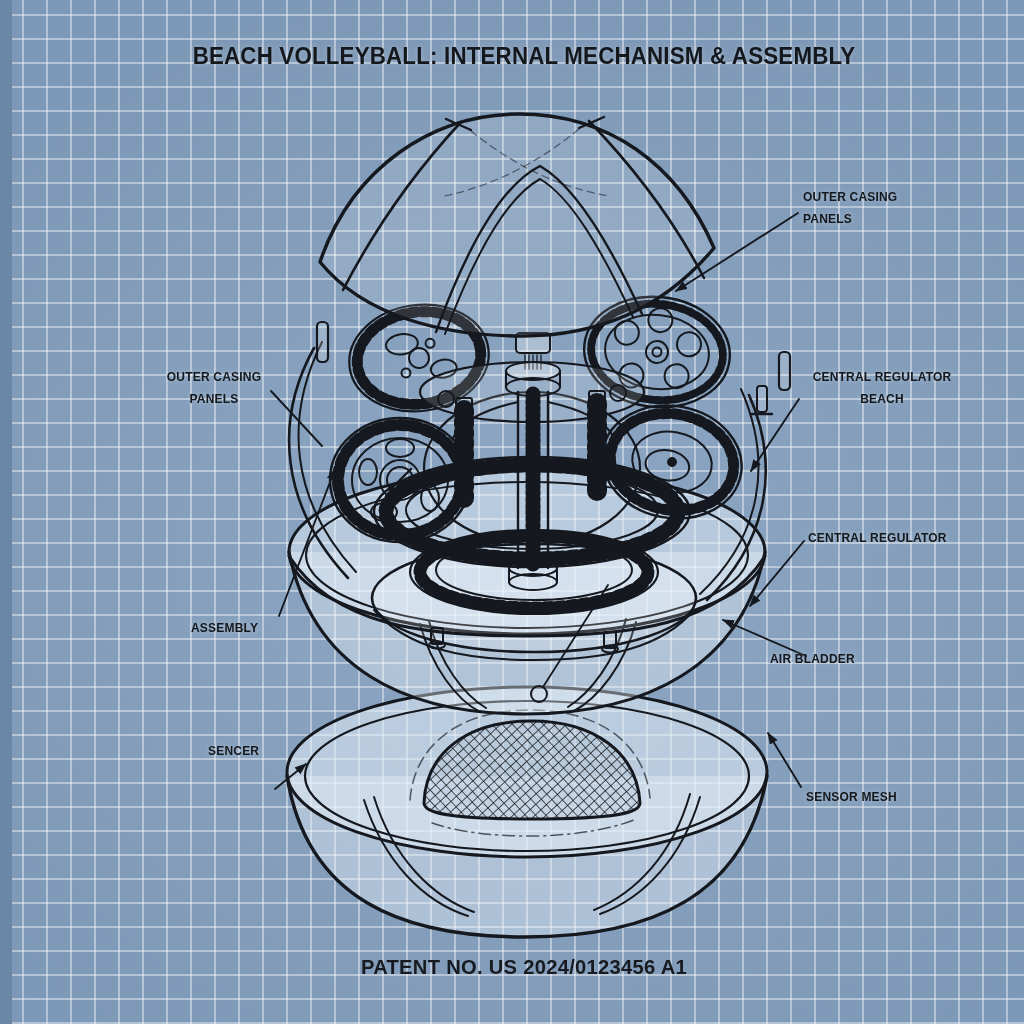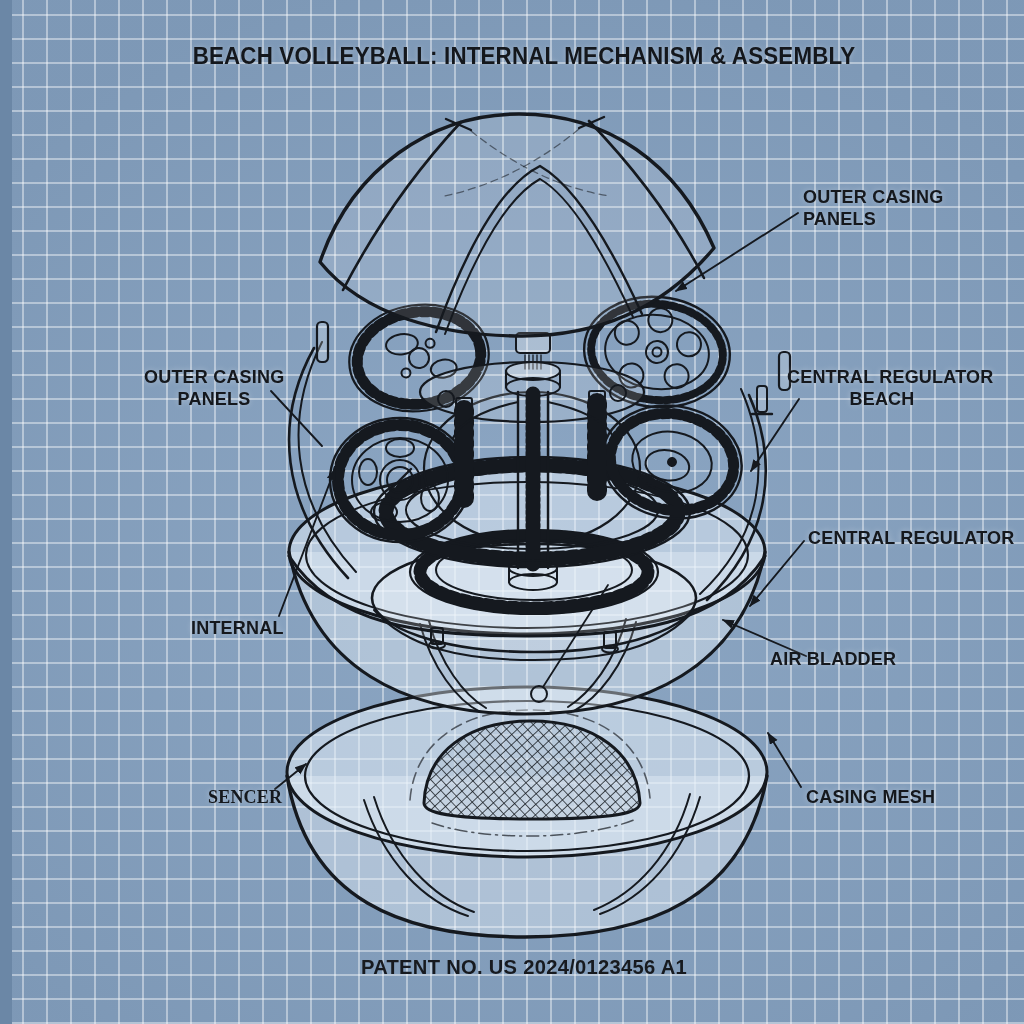--- a/index.html
+++ b/index.html
@@ -21,21 +21,21 @@
     font-size:24px;font-weight:bold;color:#14171c;letter-spacing:.2px;
     transform:scaleX(.93);transform-origin:center;
     text-shadow:0 0 5px rgba(255,255,255,.25);
   }
   .patent{
     position:absolute;left:0;top:955px;width:1024px;text-align:center;
     font-size:21px;font-weight:bold;color:#171a1f;letter-spacing:.3px;
     transform:scaleX(.96);transform-origin:center;
   }
   .lbl{
-    position:absolute;font-size:18px;font-weight:bold;color:#15181d;
+    position:absolute;font-size:12px;font-weight:bold;color:#15181d;
     line-height:22px;letter-spacing:.2px;white-space:nowrap;
     text-shadow:0 0 6px rgba(255,255,255,.35);
   }
   .lbl.center{text-align:center;}
 </style>
 </head>
 <body>
 
 <div class="stage">
 
@@ -245,29 +245,29 @@
   <div class="lbl center" style="left:775px;top:366px;width:190px;">
     <div>CENTRAL REGULATOR</div>
     <div>BEACH</div>
   </div>
 
   <div class="lbl" style="left:796px;top:527px;">
     <div>CENTRAL REGULATOR</div>
   </div>
 
   <div class="lbl" style="left:179px;top:617px;">
-    <div>INTERNAL</div>
+    <div>ASSEMBLY</div>
   </div>
 
   <div class="lbl" style="left:758px;top:648px;">
     <div>AIR BLADDER</div>
   </div>
 
-  <div class="lbl" style="left:196px;top:786px;font-family:Liberation Serif, serif;">
+  <div class="lbl" style="left:196px;top:740px;">
     <div>SENCER</div>
   </div>
 
   <div class="lbl" style="left:794px;top:786px;">
-    <div>CASING MESH</div>
+    <div>SENSOR MESH</div>
   </div>
 
   <div class="patent">PATENT NO. US 2024/0123456 A1</div>
 </div>
 
 </body></html>

